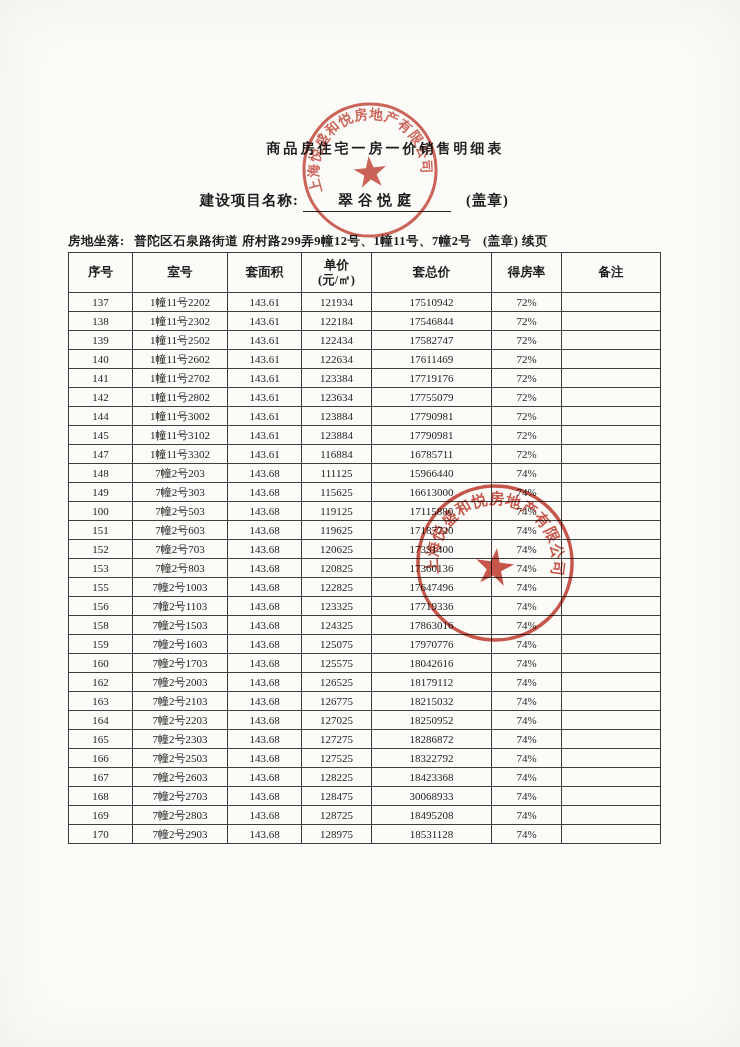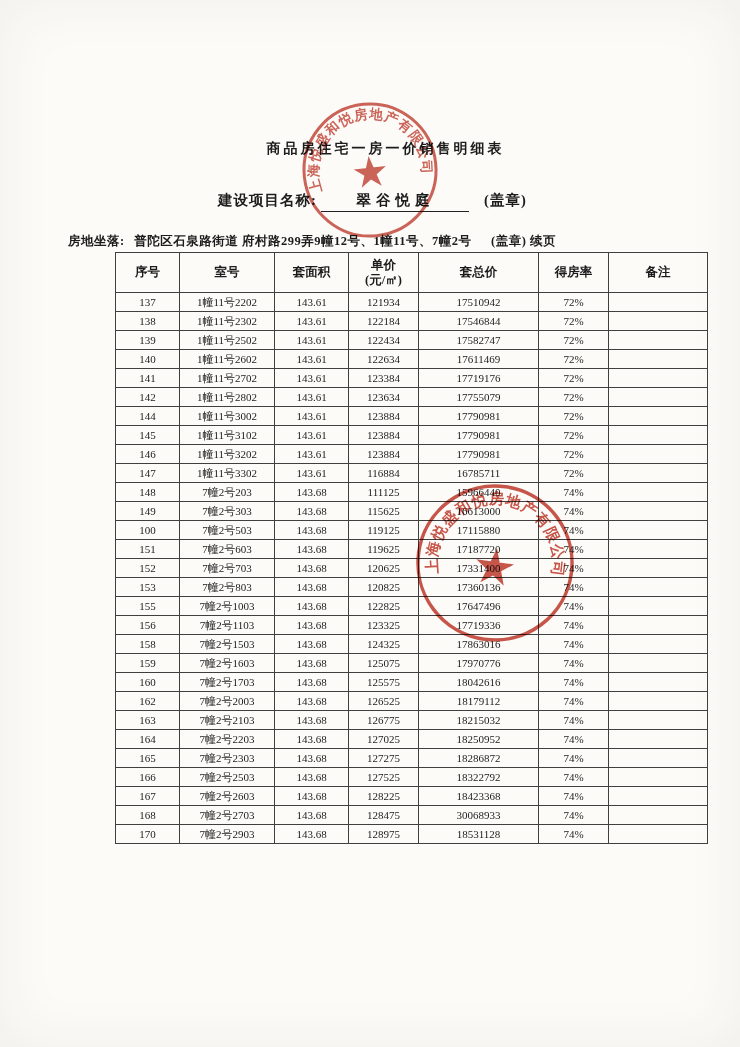--- a/index.html
+++ b/index.html
@@ -15,46 +15,45 @@
     position:absolute; inset:0;
     background:#fcfbf8;
     box-shadow: inset 0 0 60px rgba(60,55,45,0.06);
   }
   .doc-title {
     position:absolute; top:140px; left:0; width:100%;
     text-align:center;
     font-size:14px; font-weight:bold; letter-spacing:3px;padding-left:31px;
   }
   .project-line {
-    position:absolute; top:191px; left:218px;
+    position:absolute; top:191px; left:200px;
     font-size:14.5px; font-weight:bold; letter-spacing:1px;
     white-space:nowrap;
     font-family:Liberation Serif, serif;
   }
   .project-name {
     display:inline-block; min-width:148px;
     border-bottom:1.5px solid #222;
     text-align:center; letter-spacing:5px;
     padding:0 8px 1px 8px;
   }
   .pl-suffix { margin-left:10px; }
   .location-line {
     position:absolute; top:233px; left:68px;
     font-size:12.5px; font-weight:600; letter-spacing:0.5px;
     white-space:nowrap;
   }
   .location-label { font-weight:bold; margin-right:6px; }
-  .location-suffix { margin-left:16px; }
+  .location-suffix { margin-left:8px; }
   table.price-table {
     position:absolute; top:252px; left:68px;
     width:592px;
     border-collapse:collapse; table-layout:fixed;
     font-size:11px;
     background:transparent;
-    margin-left:47px;
   }
   .price-table th, .price-table td {
     border:1px solid #3f3f3f;
     text-align:center; vertical-align:middle;
     padding:0 2px;
     height:19px; line-height:1.15;
     overflow:hidden; white-space:nowrap;
   }
   .price-table thead th {
     height:40px;
@@ -178,29 +177,20 @@
         <tr>
           <td>145</td>
           <td>1幢11号3102</td>
           <td>143.61</td>
           <td>123884</td>
           <td>17790981</td>
           <td>72%</td>
           <td></td>
         </tr>
         <tr>
-          <td>146</td>
-          <td>1幢11号3202</td>
-          <td>143.61</td>
-          <td>123884</td>
-          <td>17790981</td>
-          <td>72%</td>
-          <td></td>
-        </tr>
-        <tr>
           <td>147</td>
           <td>1幢11号3302</td>
           <td>143.61</td>
           <td>116884</td>
           <td>16785711</td>
           <td>72%</td>
           <td></td>
         </tr>
         <tr>
           <td>148</td>
@@ -354,20 +344,29 @@
           <td>18423368</td>
           <td>74%</td>
           <td></td>
         </tr>
         <tr>
           <td>168</td>
           <td>7幢2号2703</td>
           <td>143.68</td>
           <td>128475</td>
           <td>30068933</td>
+          <td>74%</td>
+          <td></td>
+        </tr>
+        <tr>
+          <td>169</td>
+          <td>7幢2号2803</td>
+          <td>143.68</td>
+          <td>128725</td>
+          <td>18495208</td>
           <td>74%</td>
           <td></td>
         </tr>
         <tr>
           <td>170</td>
           <td>7幢2号2903</td>
           <td>143.68</td>
           <td>128975</td>
           <td>18531128</td>
           <td>74%</td>

